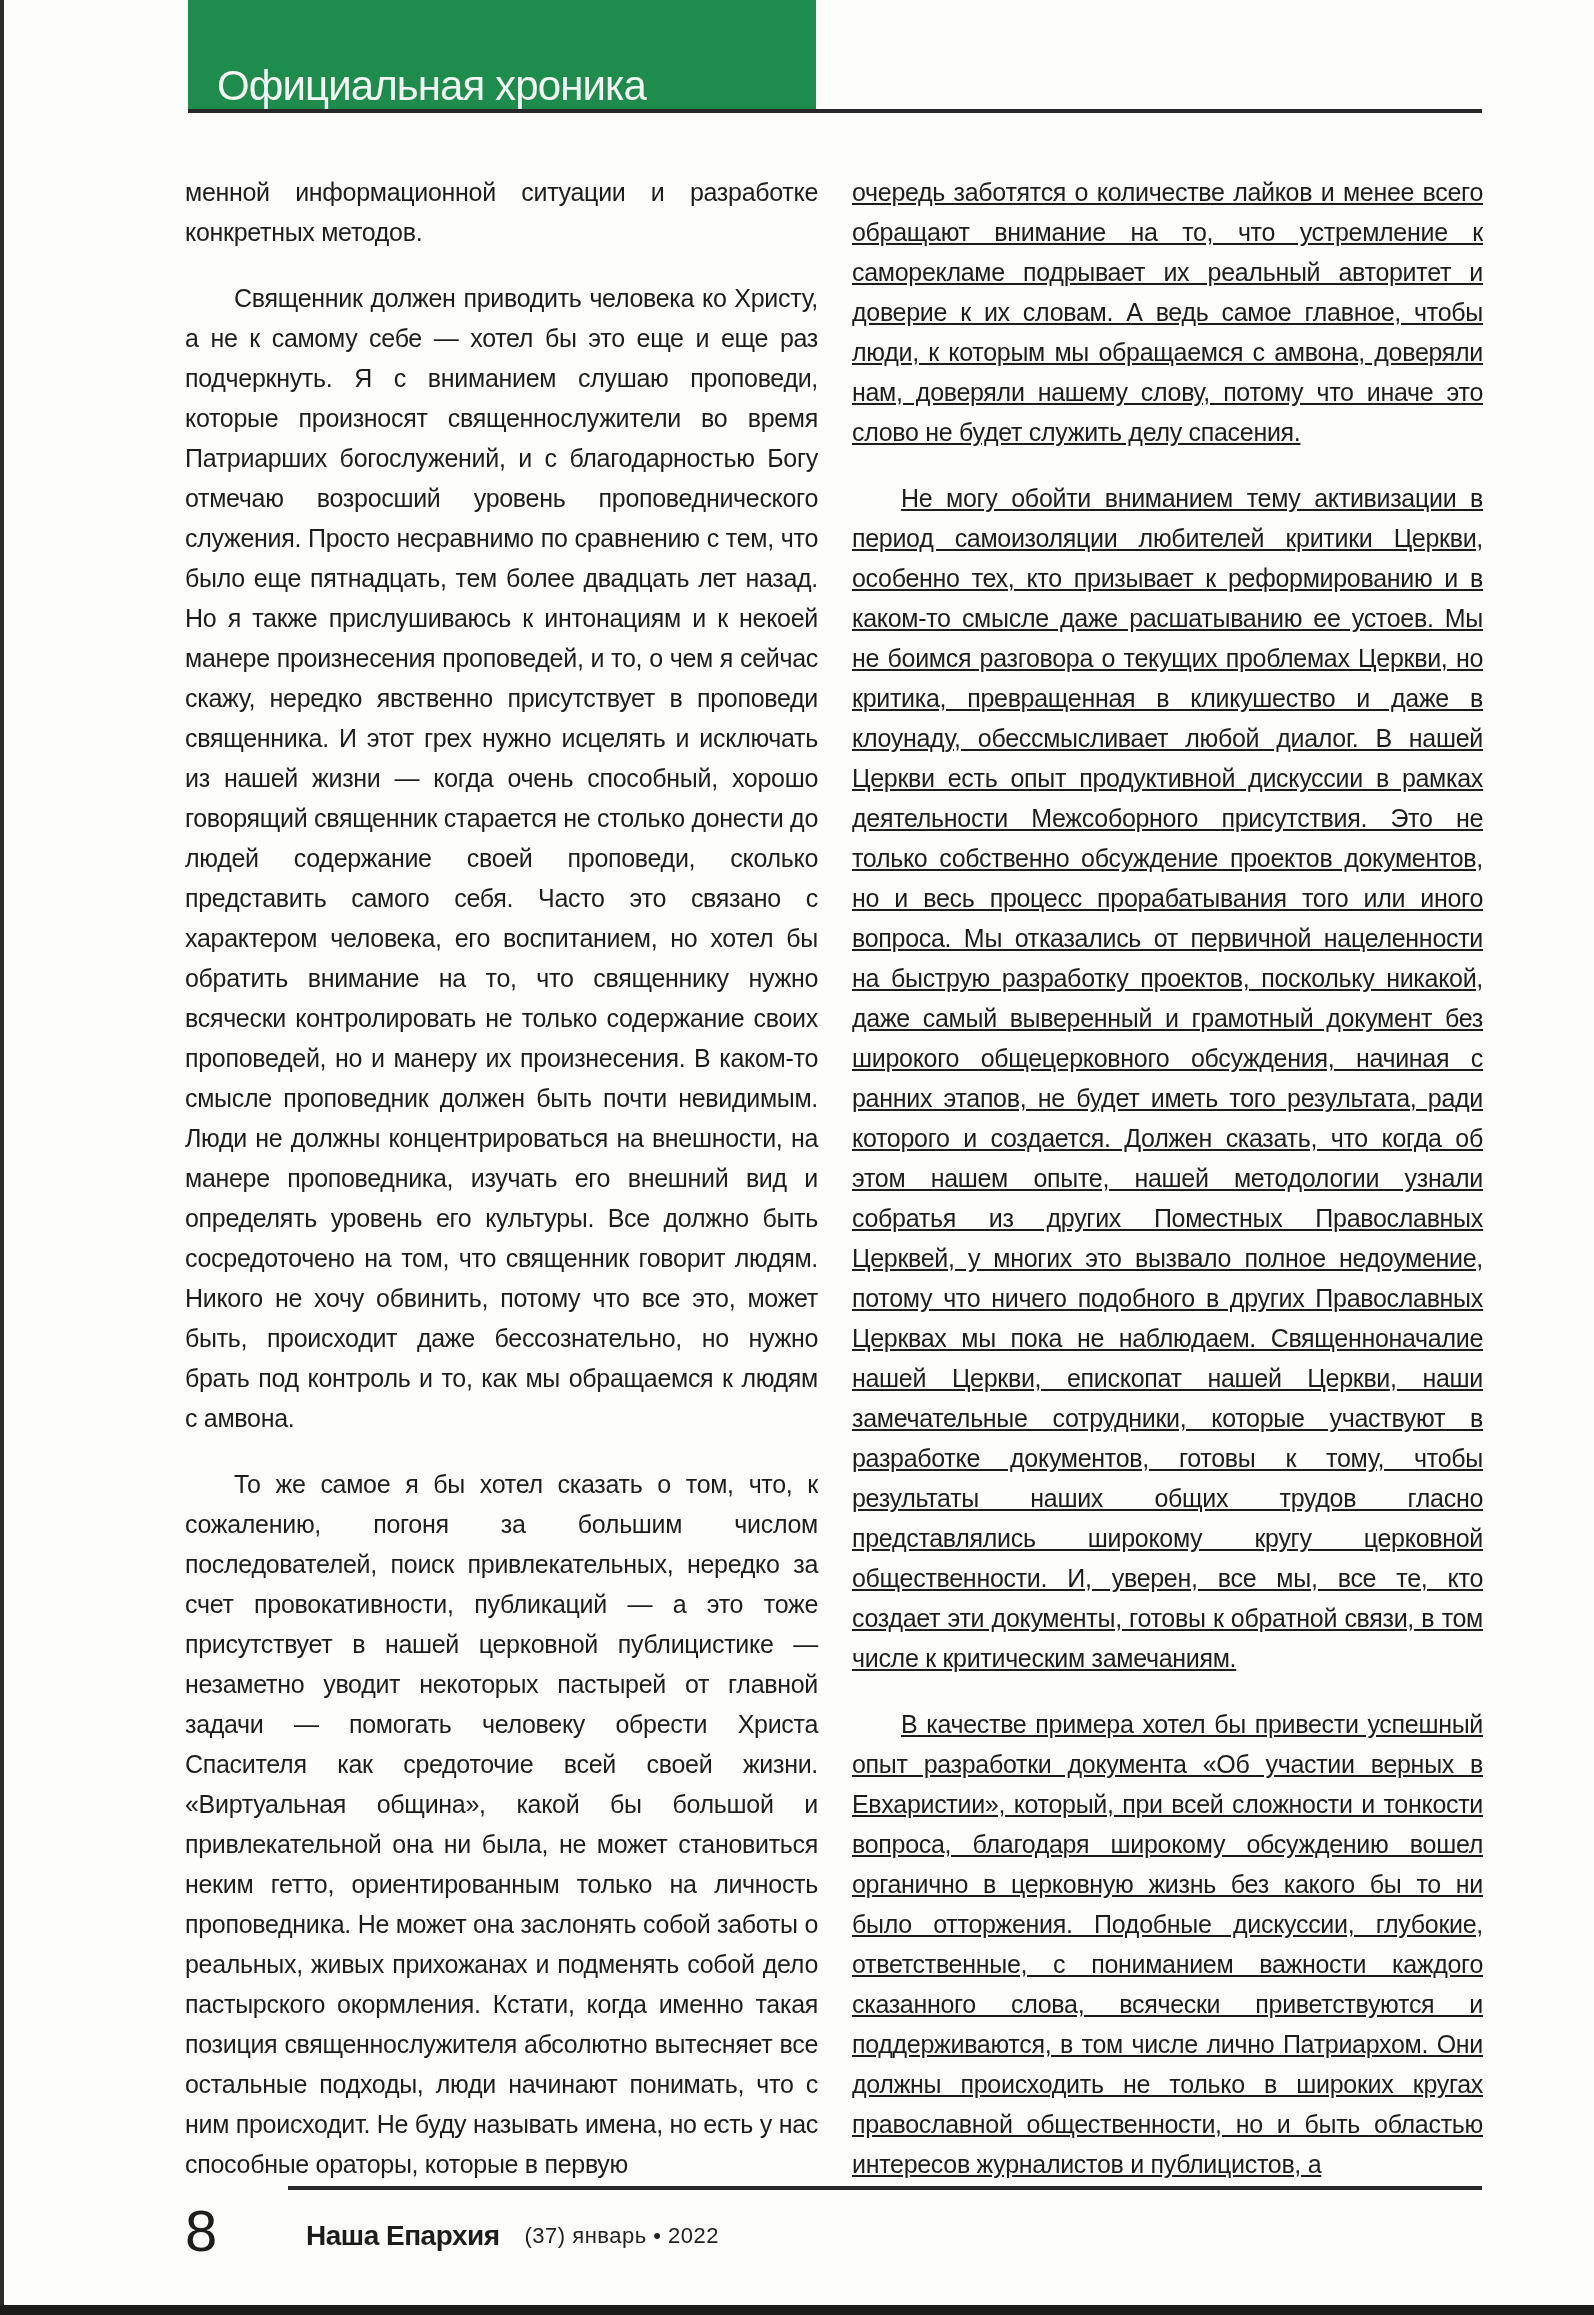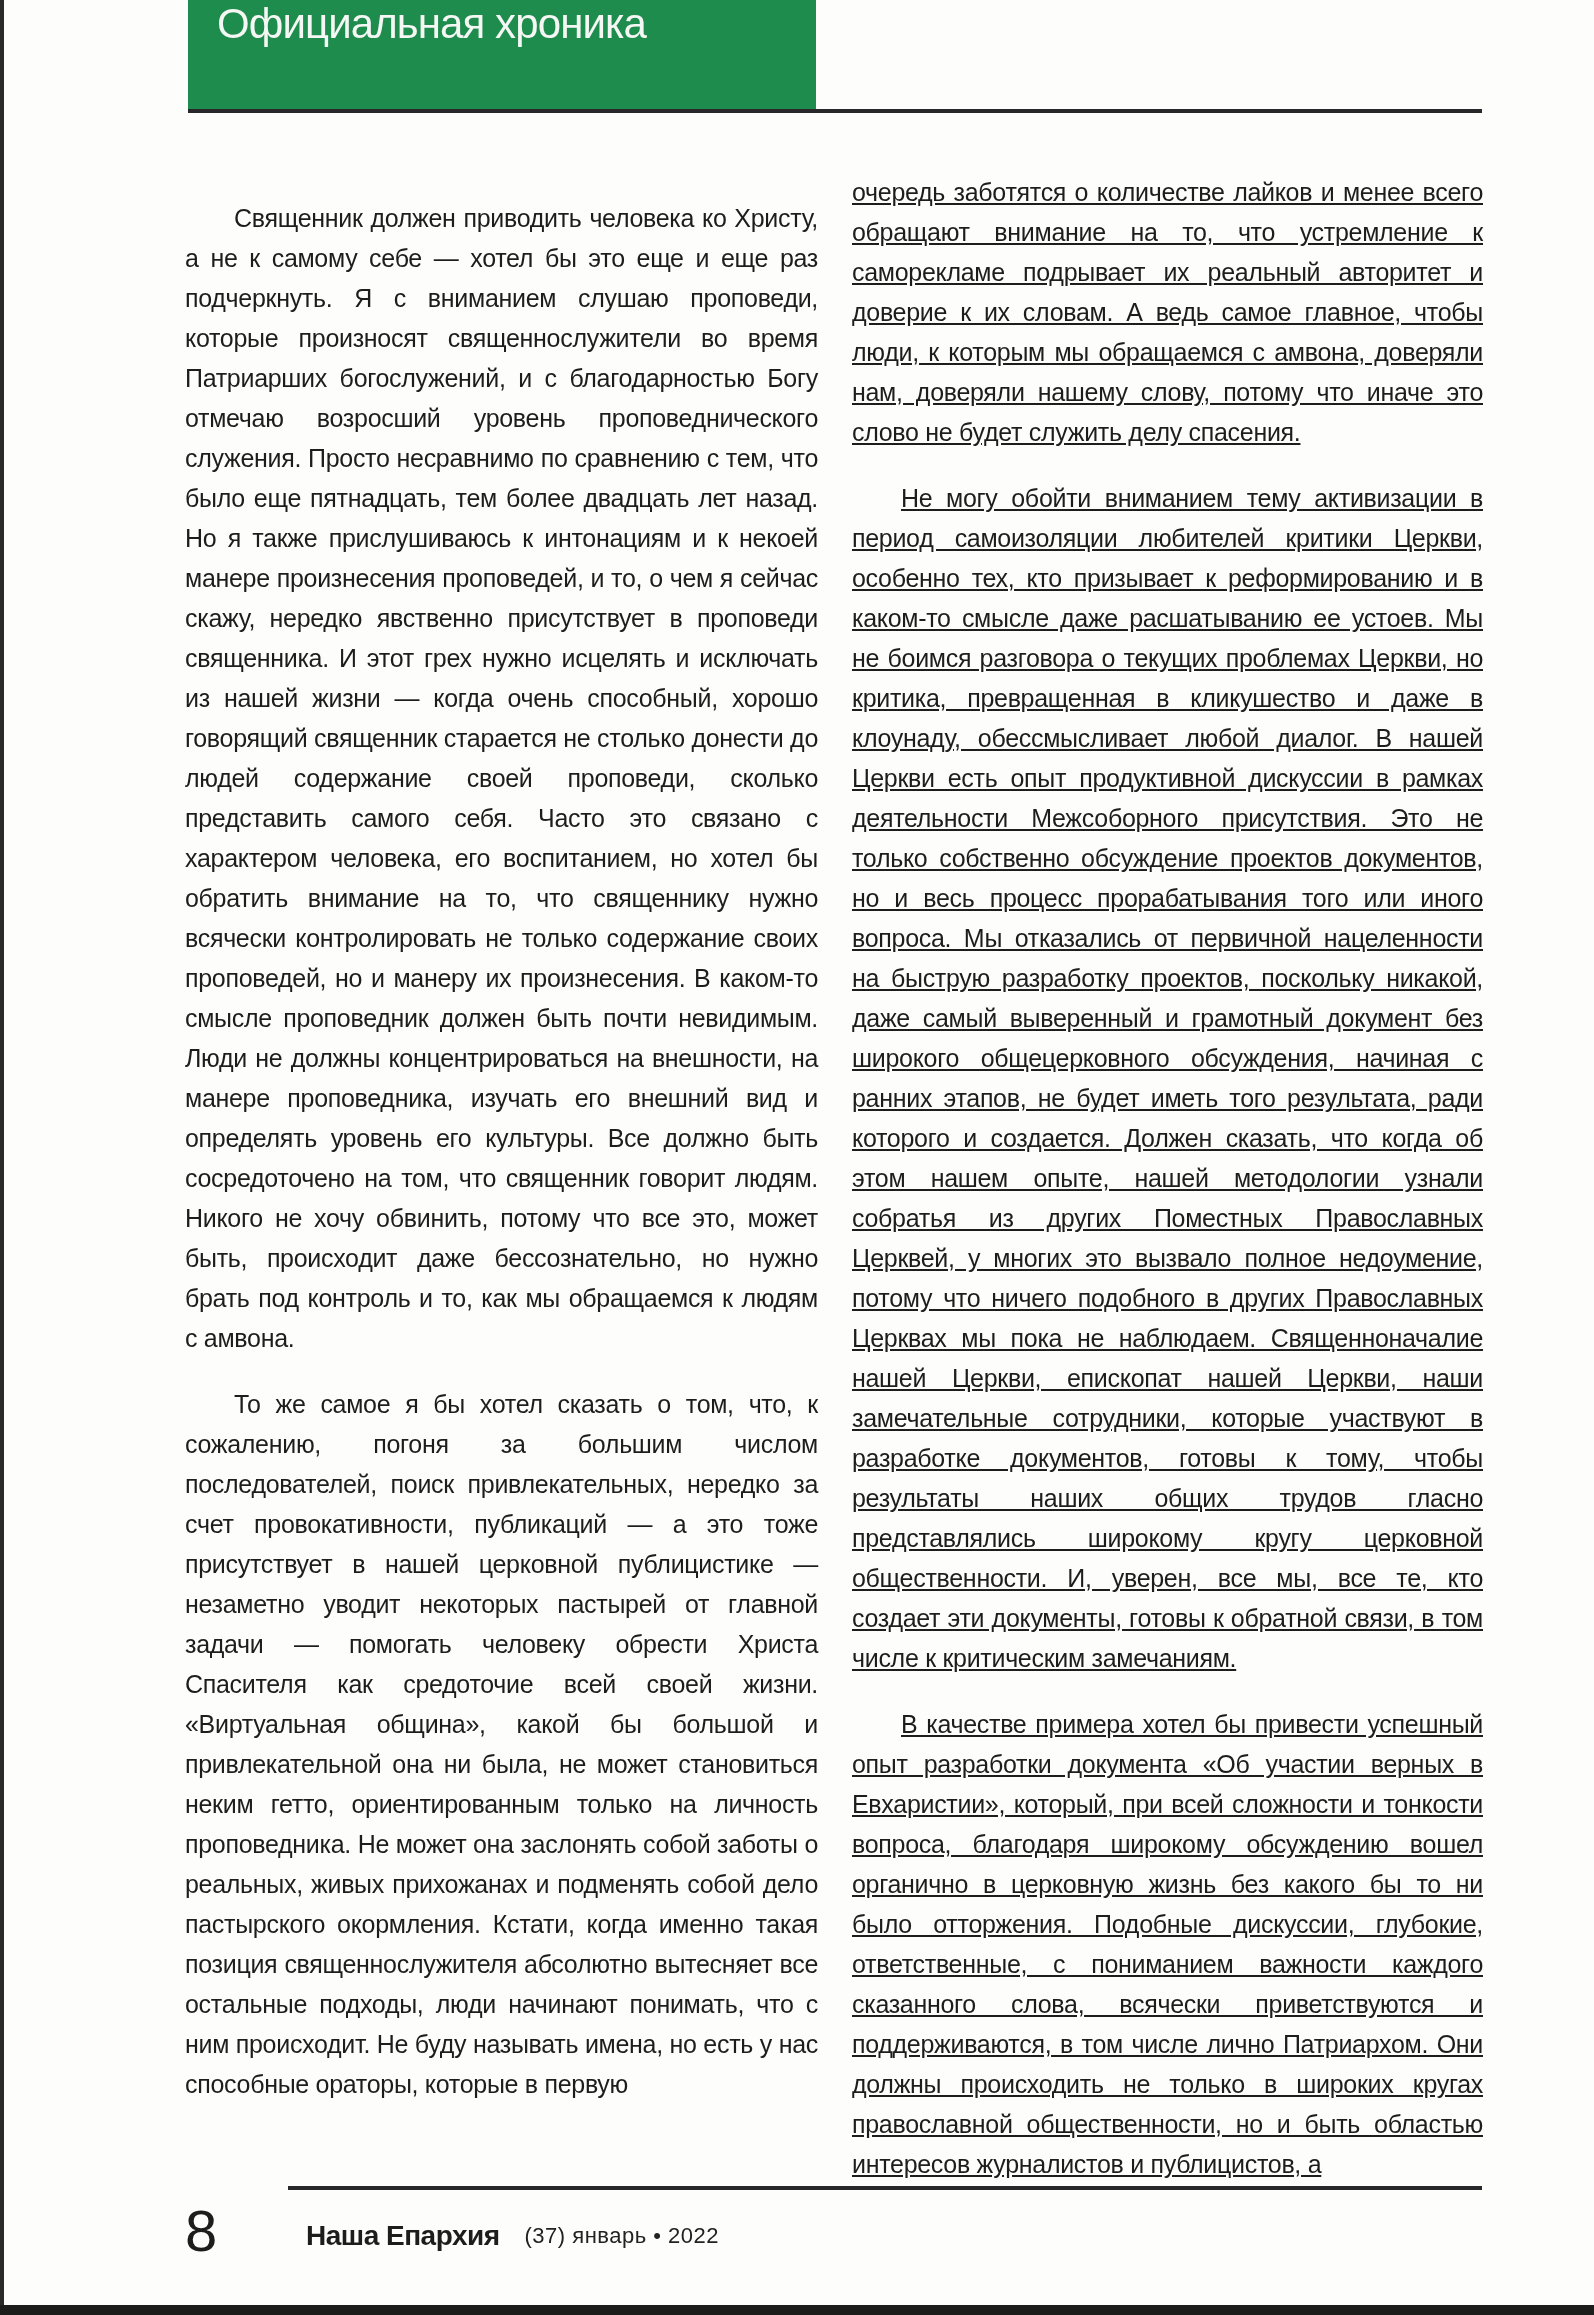--- a/index.html
+++ b/index.html
@@ -14,21 +14,21 @@
 
   
   .edge-left   { position: absolute; left: 0; top: 0; width: 3.6px; height: 2316px; background: #2a2a28; }
   .edge-bottom { position: absolute; left: 0; top: 2305px; width: 1595px; height: 11px; background: #1c1c1a; }
 
   
   .header-band {
     position: absolute; left: 188px; top: 0;
     width: 628px; height: 110px;
     background: #1e8c4c;
-    display: flex; align-items: flex-start;
+    display: flex; align-items: flex-end;
     padding-left: 29px; box-sizing: border-box;
   }
   .header-band h1 {
     margin: 0;
     font-size: 42px; font-weight: 400;
     letter-spacing: -0.9px;
     color: #f4f7f3;
     white-space: nowrap;
   }
   .header-rule {
@@ -88,20 +88,21 @@
 
 <div class="edge-left"></div>
 
 <div class="header-band">
   <h1>Официальная хроника</h1>
 </div>
 <div class="header-rule"></div>
 
 <div class="content">
   <div class="column column-left">
+    <p class="para">менной информационной ситуации и разработке конкретных методов.</p>
     <p class="para indent">Священник должен приводить человека ко Христу, а не к самому себе — хотел бы это еще и еще раз подчеркнуть. Я с вниманием слушаю проповеди, которые произносят священнослужители во время Патриарших богослужений, и с благодарностью Богу отмечаю возросший уровень проповеднического служения. Просто несравнимо по сравнению с тем, что было еще пятнадцать, тем более двадцать лет назад. Но я также прислушиваюсь к интонациям и к некоей манере произнесения проповедей, и то, о чем я сейчас скажу, нередко явственно присутствует в проповеди священника. И этот грех нужно исцелять и исключать из нашей жизни — когда очень способный, хорошо говорящий священник старается не столько донести до людей содержание своей проповеди, сколько представить самого себя. Часто это связано с характером человека, его воспитанием, но хотел бы обратить внимание на то, что священнику нужно всячески контролировать не только содержание своих проповедей, но и манеру их произнесения. В каком-то смысле проповедник должен быть почти невидимым. Люди не должны концентрироваться на внешности, на манере проповедника, изучать его внешний вид и определять уровень его культуры. Все должно быть сосредоточено на том, что священник говорит людям. Никого не хочу обвинить, потому что все это, может быть, происходит даже бессознательно, но нужно брать под контроль и то, как мы обращаемся к людям с амвона.</p>
     <p class="para indent">То же самое я бы хотел сказать о том, что, к сожалению, погоня за большим числом последователей, поиск привлекательных, нередко за счет провокативности, публикаций — а это тоже присутствует в нашей церковной публицистике — незаметно уводит некоторых пастырей от главной задачи — помогать человеку обрести Христа Спасителя как средоточие всей своей жизни. «Виртуальная община», какой бы большой и привлекательной она ни была, не может становиться неким гетто, ориентированным только на личность проповедника. Не может она заслонять собой заботы о реальных, живых прихожанах и подменять собой дело пастырского окормления. Кстати, когда именно такая позиция священнослужителя абсолютно вытесняет все остальные подходы, люди начинают понимать, что с ним происходит. Не буду называть имена, но есть у нас способные ораторы, которые в первую</p>
   </div>
   <div class="column column-right">
     <p class="para">очередь заботятся о количестве лайков и менее всего обращают внимание на то, что устремление к саморекламе подрывает их реальный авторитет и доверие к их словам. А ведь самое главное, чтобы люди, к которым мы обращаемся с амвона, доверяли нам, доверяли нашему слову, потому что иначе это слово не будет служить делу спасения.</p>
     <p class="para indent">Не могу обойти вниманием тему активизации в период самоизоляции любителей критики Церкви, особенно тех, кто призывает к реформированию и в каком-то смысле даже расшатыванию ее устоев. Мы не боимся разговора о текущих проблемах Церкви, но критика, превращенная в кликушество и даже в клоунаду, обессмысливает любой диалог. В нашей Церкви есть опыт продуктивной дискуссии в рамках деятельности Межсоборного присутствия. Это не только собственно обсуждение проектов документов, но и весь процесс прорабатывания того или иного вопроса. Мы отказались от первичной нацеленности на быструю разработку проектов, поскольку никакой, даже самый выверенный и грамотный документ без широкого общецерковного обсуждения, начиная с ранних этапов, не будет иметь того результата, ради которого и создается. Должен сказать, что когда об этом нашем опыте, нашей методологии узнали собратья из других Поместных Православных Церквей, у многих это вызвало полное недоумение, потому что ничего подобного в других Православных Церквах мы пока не наблюдаем. Священноначалие нашей Церкви, епископат нашей Церкви, наши замечательные сотрудники, которые участвуют в разработке документов, готовы к тому, чтобы результаты наших общих трудов гласно представлялись широкому кругу церковной общественности. И, уверен, все мы, все те, кто создает эти документы, готовы к обратной связи, в том числе к критическим замечаниям.</p>
     <p class="para indent">В качестве примера хотел бы привести успешный опыт разработки документа «Об участии верных в Евхаристии», который, при всей сложности и тонкости вопроса, благодаря широкому обсуждению вошел органично в церковную жизнь без какого бы то ни было отторжения. Подобные дискуссии, глубокие, ответственные, с пониманием важности каждого сказанного слова, всячески приветствуются и поддерживаются, в том числе лично Патриархом. Они должны происходить не только в широких кругах православной общественности, но и быть областью интересов журналистов и публицистов, а</p>
   </div>
 </div>
 

